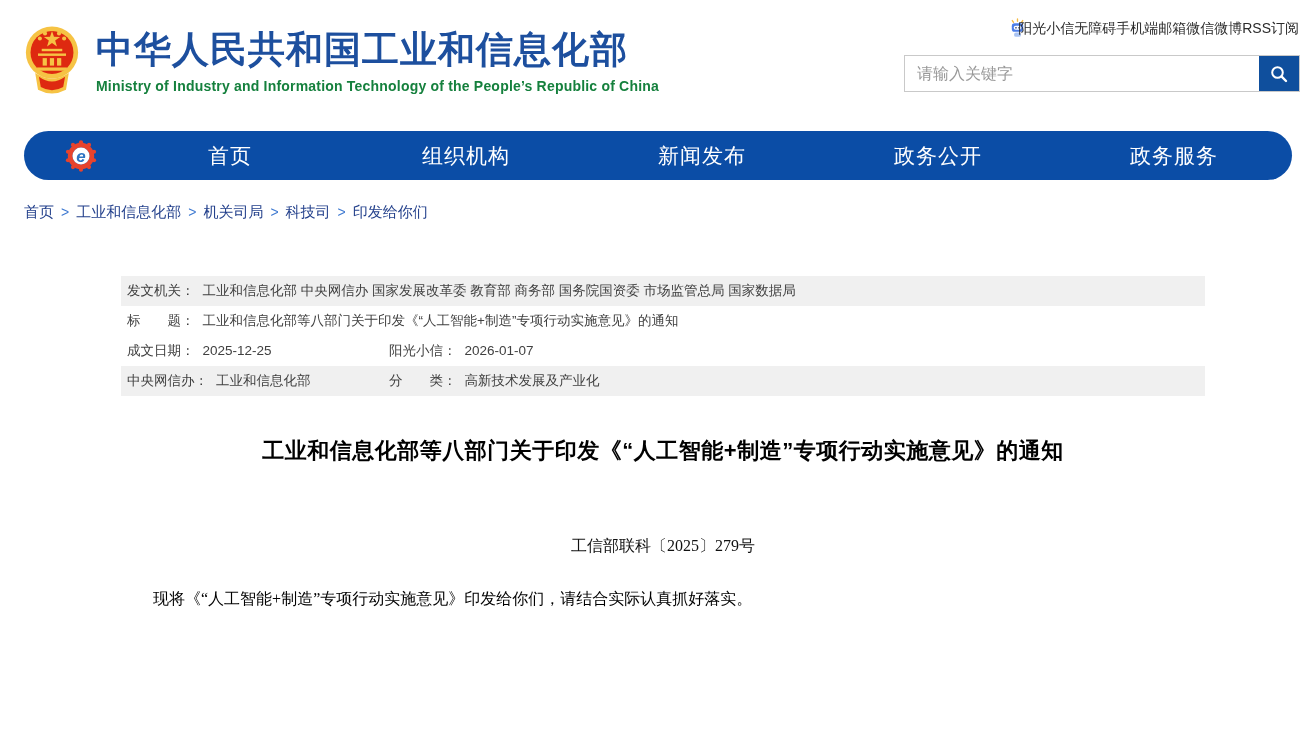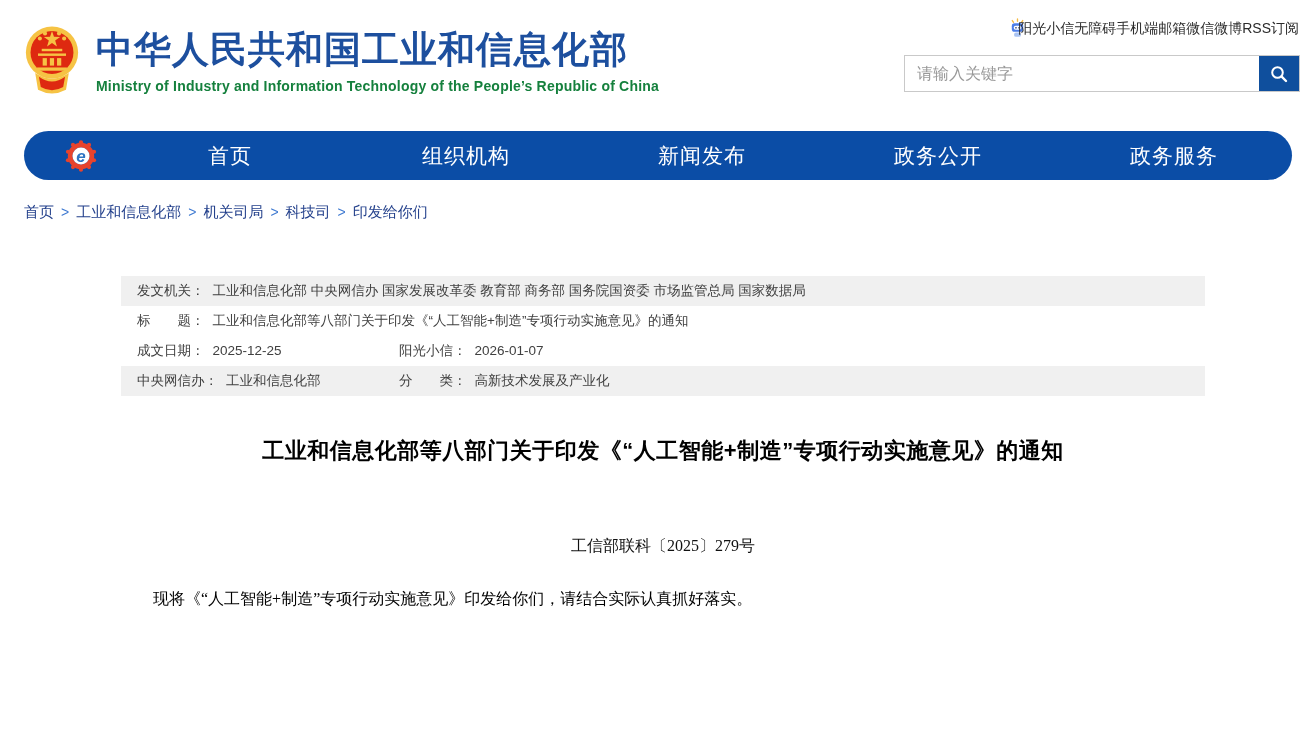--- a/index.html
+++ b/index.html
@@ -36,21 +36,21 @@
   
   .breadcrumb { margin: 23px 24px 0; font-size: 15px; color: #24418C; }
   .breadcrumb a { color: #24418C; text-decoration: none; cursor: pointer; }
   .breadcrumb .sep { color: #3F7AD1; margin: 0 7px; font-size: 14px; }
   .breadcrumb .current { color: #24418C; }
 
   
   .content { margin: 54px 0 0 121px; width: 1084px; }
 
   .meta-table { width: 100%; }
-  .meta-row { height: 30px; line-height: 30px; padding-left: 16px; font-size: 13.5px; color: #404040;
+  .meta-row { height: 30px; line-height: 30px; padding-left: 6px; font-size: 13.5px; color: #404040;
     white-space: nowrap; overflow: hidden; }
   .meta-row.striped { background: #F0F0F0; }
   .meta-label { margin-right: 8px; }
   .meta-pair-first { display: inline-block; width: 262px; }
 
   .doc-title { margin-top: 40px; text-align: center; font-size: 22px; font-weight: bold; color: #000;
     letter-spacing: 0.5px; }
   .doc-number { margin-top: 70px; text-align: center; font-size: 16px; color: #111;
     font-family: "Liberation Serif", "DejaVu Serif", serif; }
   .doc-body { font-family: "Liberation Serif", "DejaVu Serif", serif; font-size: 16px; color: #000;

